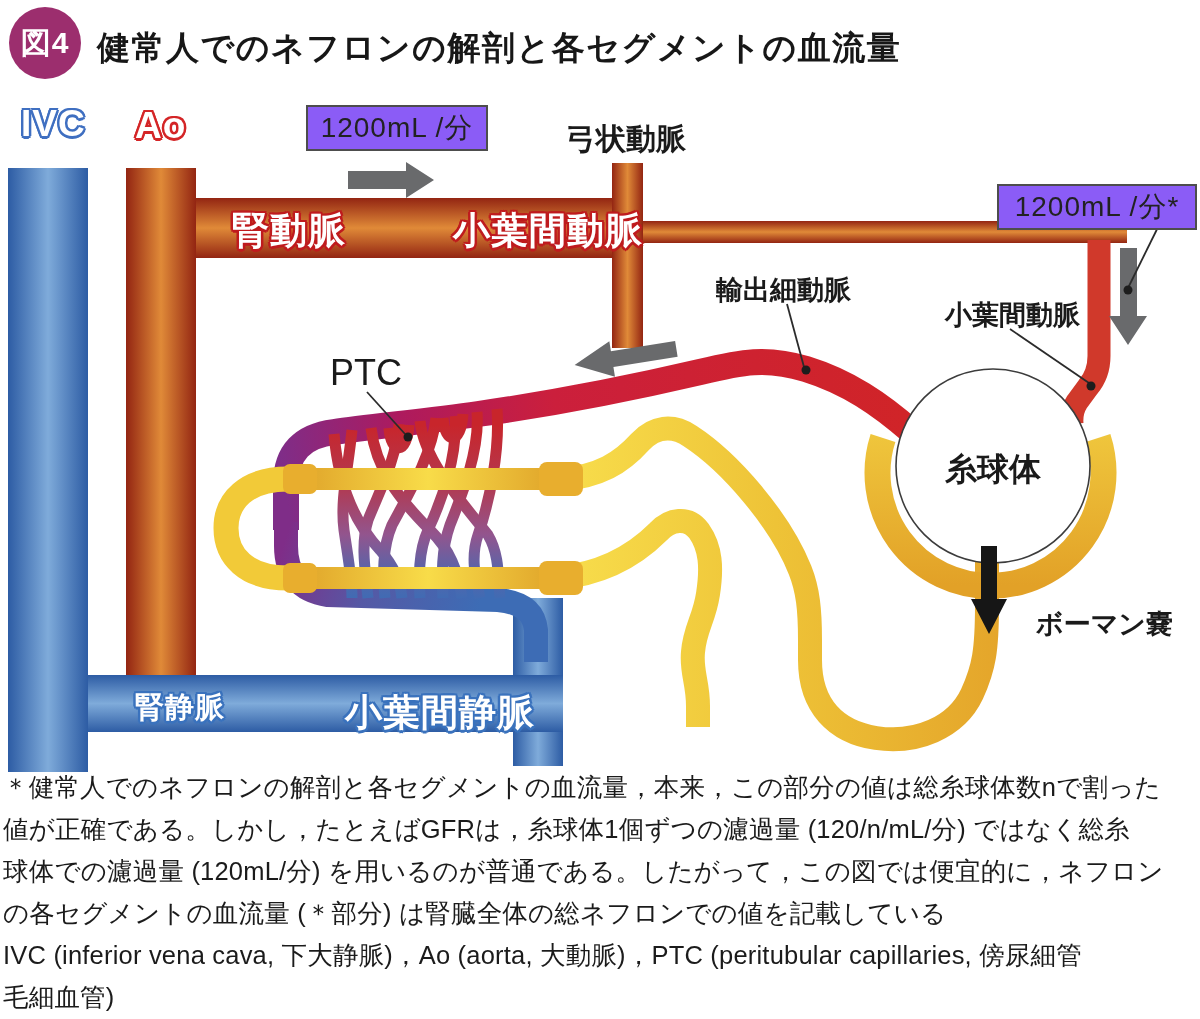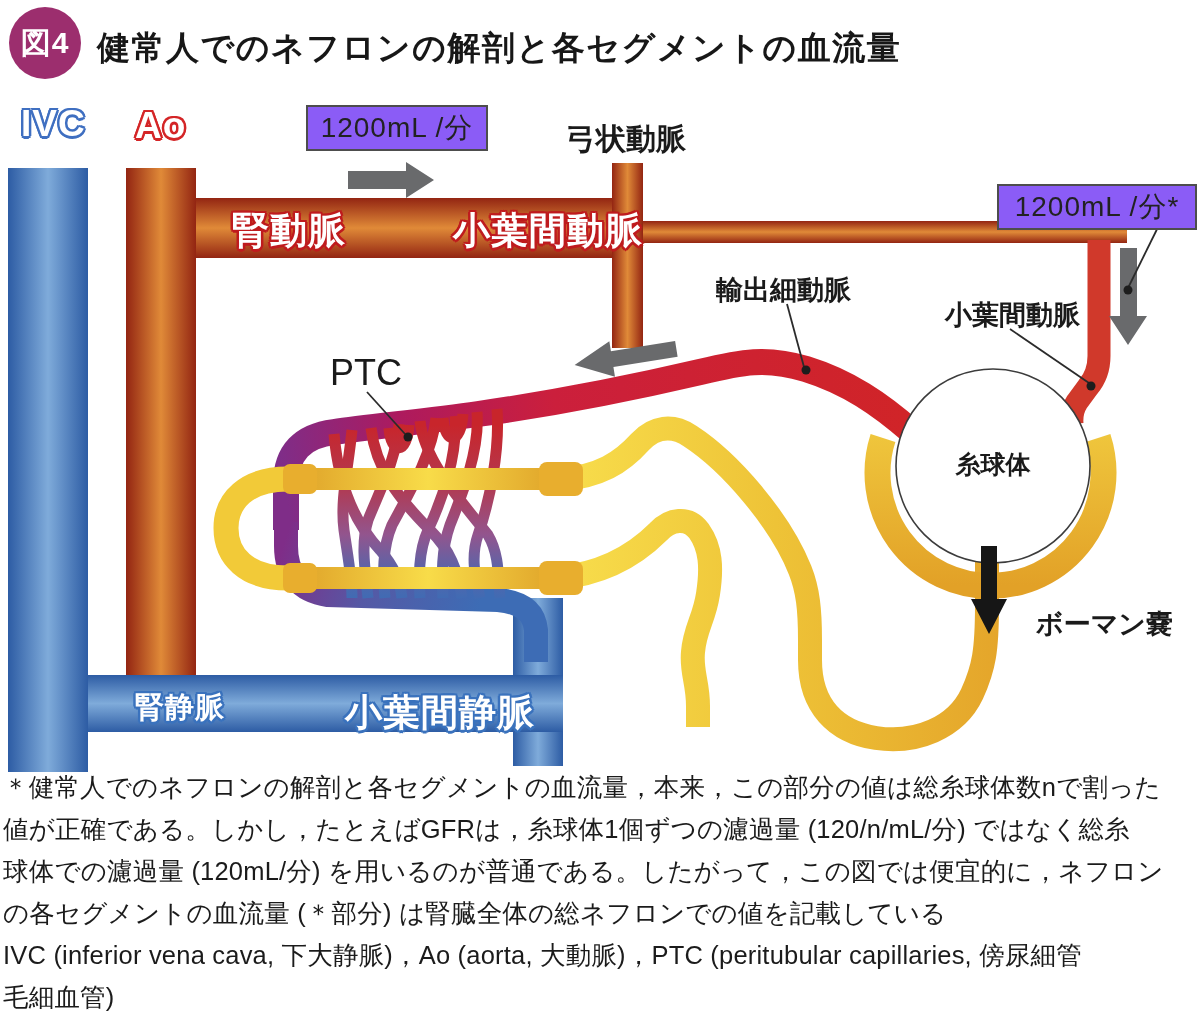--- a/index.html
+++ b/index.html
@@ -168,21 +168,21 @@
   <div class="hollow o-blue" style="left:13px;top:103px;">IVC</div>
   <div class="hollow o-red" style="left:135px;top:105px;">Ao</div>
   <div class="vlabel s-red" style="left:232px;top:206px;font-size:37px;">腎動脈</div>
   <div class="vlabel s-red" style="left:453px;top:206px;">小葉間動脈</div>
   <div class="vlabel s-blue" style="left:135px;top:688px;font-size:29px;">腎静脈</div>
   <div class="vlabel s-blue" style="left:345px;top:688px;">小葉間静脈</div>
   <div class="lbl" style="left:566px;top:119px;font-size:30px;font-weight:600;">弓状動脈</div>
   <div class="lbl anat" style="left:716px;top:272px;">輸出細動脈</div>
   <div class="lbl anat" style="left:945px;top:297px;">小葉間動脈</div>
   <div class="lbl" style="left:330px;top:352px;font-size:36px;">PTC</div>
-  <div class="lbl" style="left:903px;top:448px;width:180px;text-align:center;font-size:25px;font-weight:600;">糸球体</div>
+  <div class="lbl" style="left:903px;top:448px;width:180px;text-align:center;font-size:32px;font-weight:600;">糸球体</div>
   <div class="lbl anat" style="left:1036px;top:606px;">ボーマン嚢</div>
 
   <div class="flowbox" style="left:306px;top:105px;width:178px;height:42px;">1200mL /分</div>
   <div class="flowbox" style="left:997px;top:184px;width:196px;height:42px;">1200mL /分*</div>
 
   <div class="footnote">
     <div>＊健常人でのネフロンの解剖と各セグメントの血流量，本来，この部分の値は総糸球体数nで割った</div>
     <div>値が正確である。しかし，たとえばGFRは，糸球体1個ずつの濾過量 (120/n/mL/分) ではなく総糸</div>
     <div>球体での濾過量 (120mL/分) を用いるのが普通である。したがって，この図では便宜的に，ネフロン</div>
     <div>の各セグメントの血流量 (＊部分) は腎臓全体の総ネフロンでの値を記載している</div>

